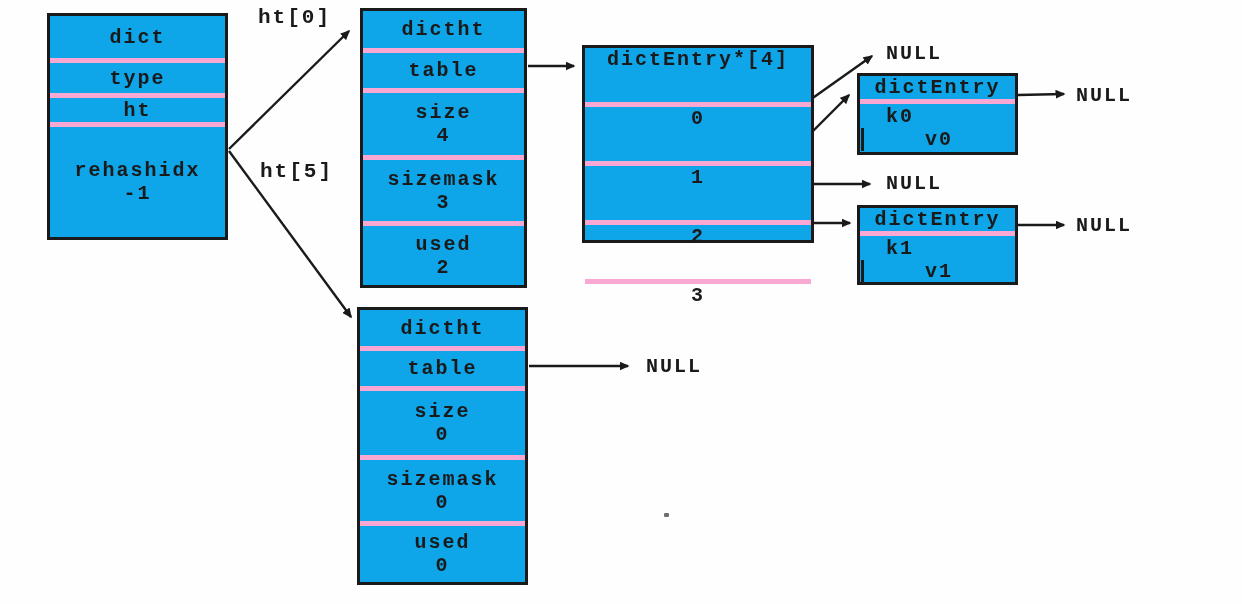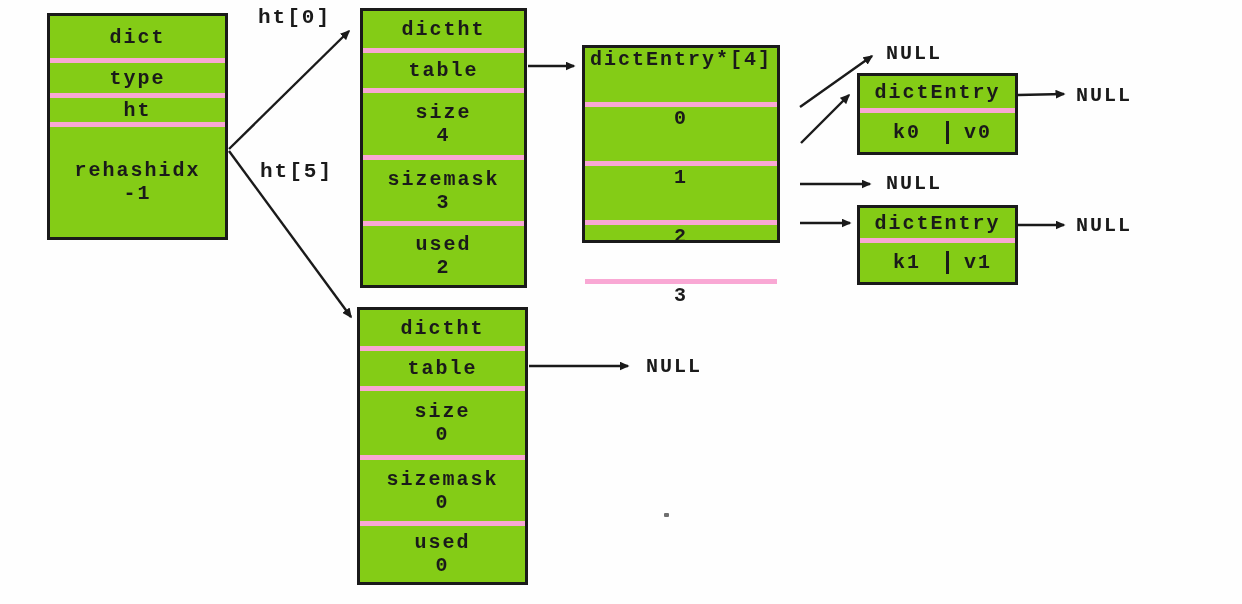--- a/index.html
+++ b/index.html
@@ -6,31 +6,31 @@
   body {
     width:1242px; height:604px; position:relative;
     background:#fefefe; overflow:hidden;
     font-family:"Liberation Mono","DejaVu Sans Mono",monospace;
     font-weight:700; color:#1a1a1a;
     -webkit-font-smoothing:antialiased;
   }
   .canvas { position:absolute; inset:0; }
   .box {
     position:absolute; box-sizing:border-box;
-    border:3px solid #1a1a1a; background:#84cc16;
+    border:3px solid #1a1a1a; background:#0ea5e9;
     display:flex; flex-direction:column;
   }
   .row {
     box-sizing:border-box; display:flex; flex-direction:column;
     align-items:center; justify-content:center;
     font-size:20px; line-height:23px; letter-spacing:2px;
     border-top:5px solid #f9a8d4; white-space:nowrap;
   }
   .row.first { border-top:none; }
-  .cells { flex-direction:row; align-items:stretch; padding:8px; }
+  .cells { flex-direction:column; align-items:stretch; padding:1px; }
   .cell {
     box-sizing:border-box; display:flex; align-items:center; justify-content:center;
     font-size:20px; letter-spacing:2px;
   }
   .cell.split { border-left:3px solid #1a1a1a; }
   .floating-label {
     position:absolute; font-size:20px; letter-spacing:2px; white-space:nowrap;
   }
   svg.arrows { position:absolute; left:0; top:0; pointer-events:none; }
   svg.arrows line { stroke:#1a1a1a; stroke-width:2.4; }
@@ -92,21 +92,21 @@
     <div class="row" style="height:66px;">
       <span>sizemask</span>
       <span>3</span>
     </div>
     <div class="row" style="flex:1;">
       <span>used</span>
       <span>2</span>
     </div>
   </div>
 
-  <div class="box" style="left:582px; top:45px; width:198px; height:198px;gap:31px;">
+  <div class="box" style="left:582px; top:45px; width:232px; height:198px;gap:31px;">
     <div class="row first" style="height:40px;">
         <span>dictEntry*[4]</span>
       </div>
     <div class="row" style="height:40px;">
         <span>0</span>
       </div>
     <div class="row" style="height:40px;">
         <span>1</span>
       </div>
     <div class="row" style="height:38px;">

